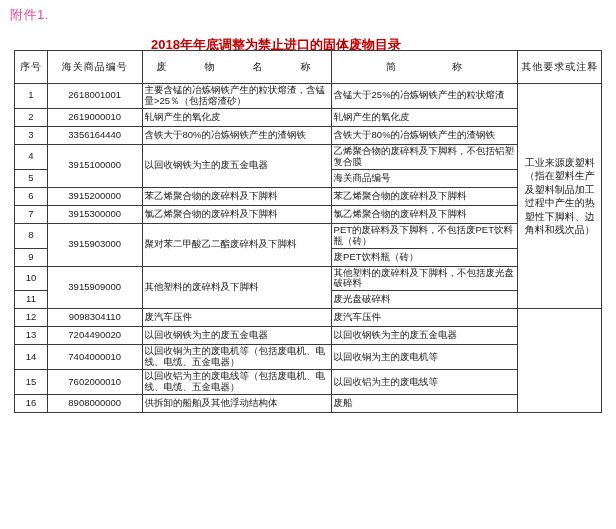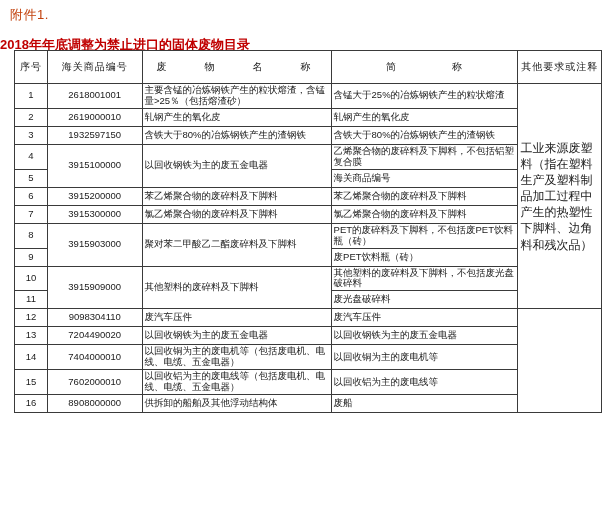--- a/index.html
+++ b/index.html
@@ -18,29 +18,30 @@
     position: relative;
     width: 616px;
     height: 529px;
     box-sizing: border-box;
   }
   .attach-label {
     position: absolute;
     left: 10px;
     top: 6px;
     font-size: 13px;
-    color: #c2410c;
+    color: #ec4899;
     letter-spacing: 0.5px;
     text-align: center;
   }
   .doc-title {
     position: absolute;
     left: 0;
     top: 36px;
     width: 552px;
+    text-align: center;
     font-size: 13px;
     font-weight: bold;
     color: #c00000;
   }
   table.catalog {
     position: absolute;
     left: 14px;
     top: 50px;
     width: 588px;
     border-collapse: collapse;
@@ -65,23 +66,23 @@
   thead td.hdr-name {
     letter-spacing: 6px;
   }
   .c-no      { width: 30px;  text-align: center; }
   .c-code    { width: 86px;  text-align: center; }
   .c-name    { width: 172px; text-align: left; padding-left: 3px; }
   .c-brief   { width: 170px; text-align: left; padding-left: 3px; margin-left: 16px; }
   .c-other   { width: 76px;  text-align: center; }
   tbody td { height: 15px; }
   td.vert-other {
-    font-size: 12px;
+    font-size: 10px;
     line-height: 1.35;
-    text-align: left;
+    text-align: center;
     padding: 2px 4px;
     vertical-align: middle;
   }
 </style>
 </head>
 <body>
 
 <div class="page">
 
   <div class="attach-label">附件1.</div>
@@ -114,21 +115,21 @@
         <td class="c-other vert-other" rowspan="11">工业来源废塑料（指在塑料生产及塑料制品加工过程中产生的热塑性下脚料、边角料和残次品）</td>
       </tr>
       <tr>
         <td class="c-no">2</td>
         <td class="c-code">2619000010</td>
         <td class="c-name">轧钢产生的氧化皮</td>
         <td class="c-brief">轧钢产生的氧化皮</td>
       </tr>
       <tr>
         <td class="c-no">3</td>
-        <td class="c-code">1932597150</td>
+        <td class="c-code">3356164440</td>
         <td class="c-name">含铁大于80%的冶炼钢铁产生的渣钢铁</td>
         <td class="c-brief">含铁大于80%的冶炼钢铁产生的渣钢铁</td>
       </tr>
       <tr>
         <td class="c-no">4</td>
         <td class="c-code" rowspan="2">3915100000</td>
         <td class="c-name" rowspan="2">以回收钢铁为主的废五金电器</td>
         <td class="c-brief">乙烯聚合物的废碎料及下脚料，不包括铝塑复合膜</td>
       </tr>
       <tr>

